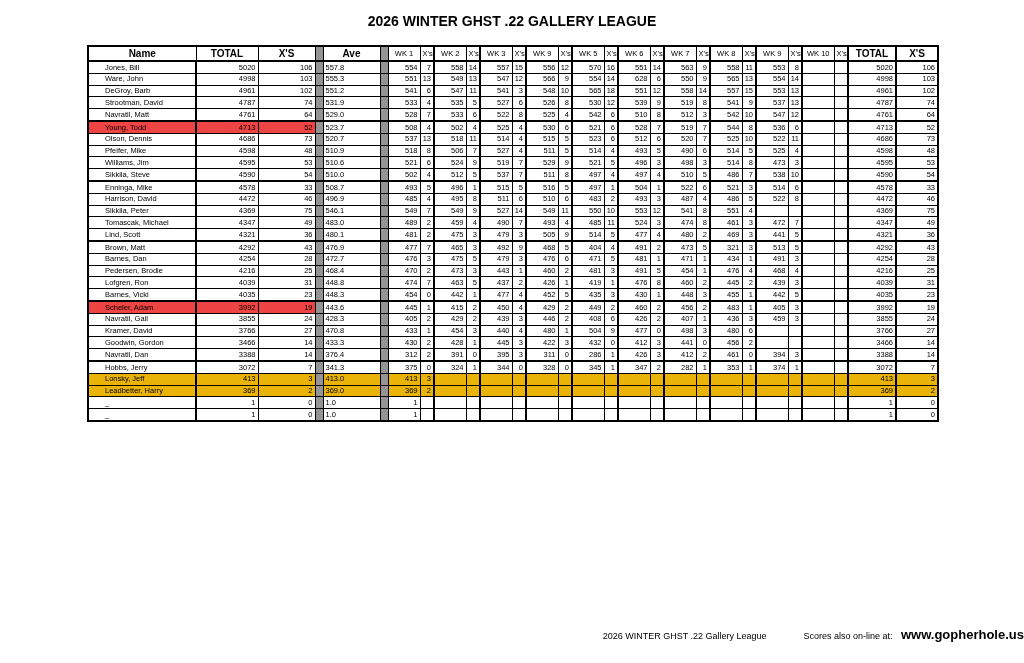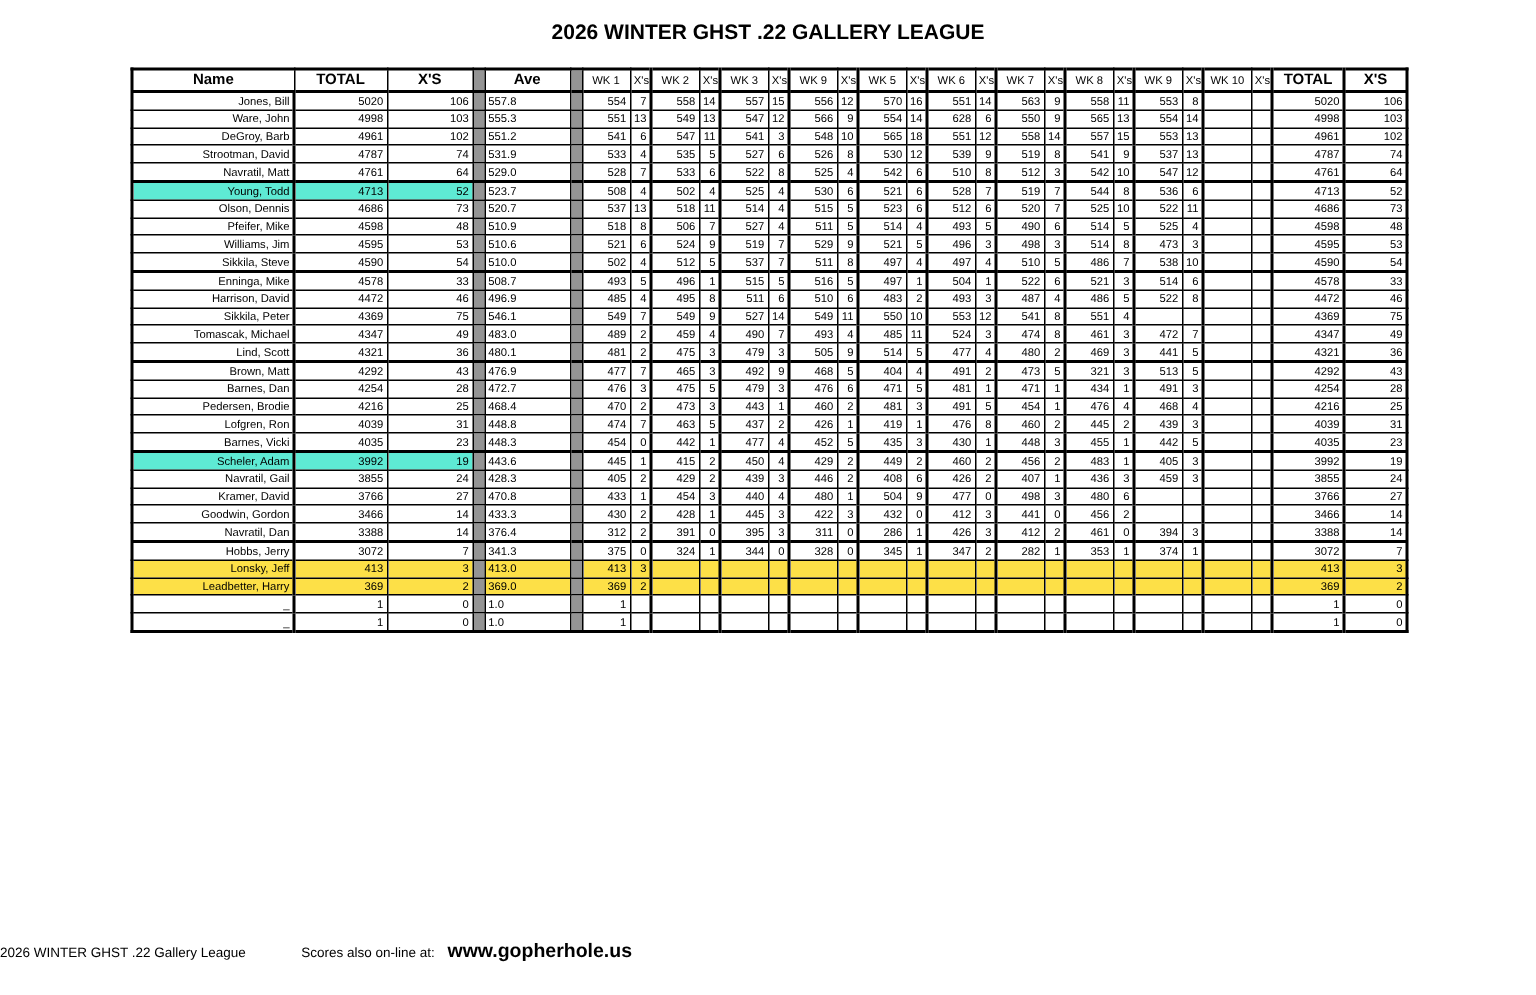--- a/index.html
+++ b/index.html
@@ -16,29 +16,29 @@
     border-collapse:collapse; table-layout:fixed;
     border:2px solid #000;
   }
   .league th, .league td {
     border:1px solid #000; font-size:7.5px; line-height:1;
     height:10.8px; padding:0 2px; overflow:hidden; white-space:nowrap;
     vertical-align:middle; color:#000;
   }
   .league thead th { height:13px; font-size:10px; font-weight:bold; text-align:center; border-bottom:2px solid #000; }
   .league thead th.wkh { font-weight:normal; font-size:7.5px; }
-  td.c-name { text-align:right;padding-left:16px; }
+  td.c-name { text-align:left;padding-left:16px; }
   td.c-num  { text-align:right; }
   td.c-ave  { text-align:left; }
   .thickR { border-right:2px solid #000 !important; }
   .sep { background:#949494; padding:0; border-left:2px solid #000; border-right:2px solid #000; }
   tr.band td { border-bottom:2px solid #000; }
-  td.cream { background:#5eead4; }
-  td.gray  { background:#fde047; }
-  .footer { position:absolute; top:625px; left:0; width:1024px; text-align:left; }
+  td.cream { background:#ef4444; }
+  td.gray  { background:#eab308; }
+  .footer { position:absolute; top:625px; left:0; width:1024px; text-align:right; }
   .f-small { font-size:9px; color:#000; }
   .f-gap { display:inline-block; width:28px; }
   .f-site { font-size:13px; font-weight:bold; color:#000; margin-left:4px; }
 </style>
 </head>
 <body>
 
 <div class="title">2026 WINTER GHST .22 GALLERY LEAGUE</div>
 
 <table class="league">

